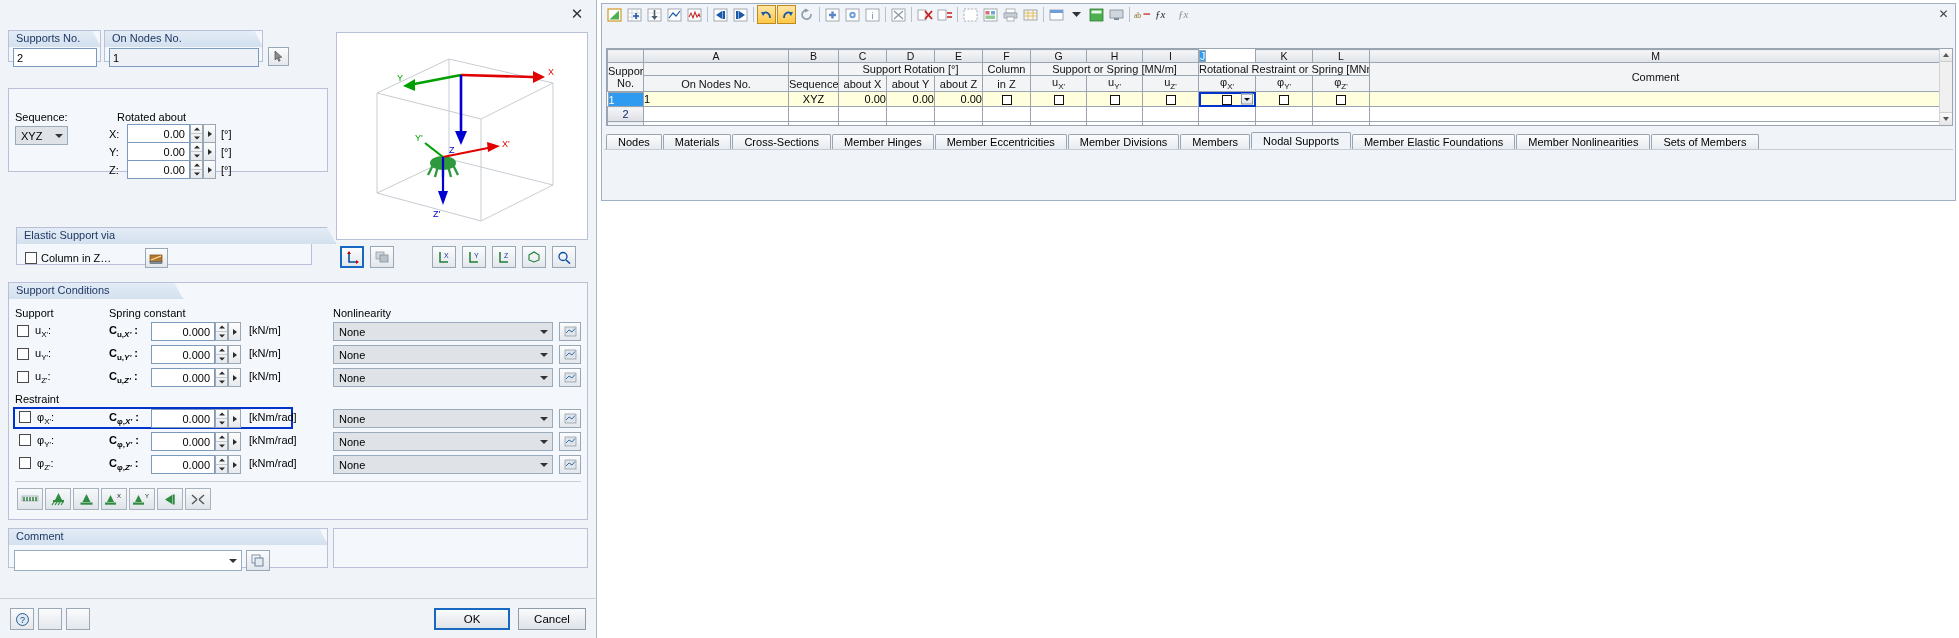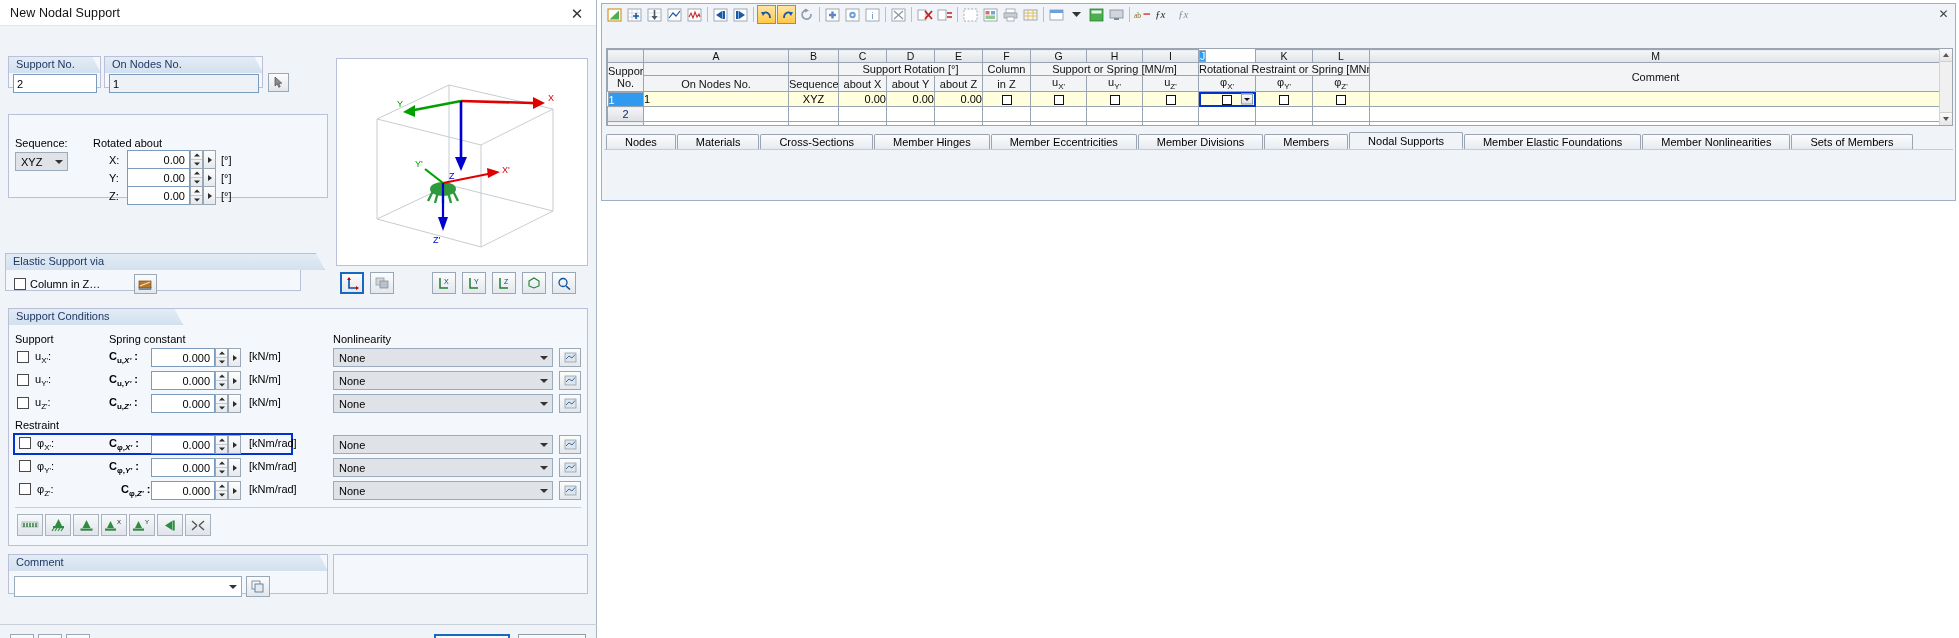--- a/index.html
+++ b/index.html
@@ -204,47 +204,44 @@
      border-left:3px solid transparent;border-right:3px solid transparent;}
   .vsb .ar:not(.b)::after{border-bottom:4px solid #555;}
   .vsb .ar.b::after{border-top:4px solid #555;}
 
   
   .tabs {
     position: absolute; left: 4px; top: 128px; height: 17px;
     display: flex; align-items: flex-end; gap: 1px;
   }
   .tab {
-    height: 15px; padding: 0 18px; font-size: 11px;
+    height: 15px; padding: 0 11px; font-size: 11px;
     border: 1px solid #9aa5b1; border-bottom: none;
     background: linear-gradient(#fbfcfd,#e7ebf0); color:#000;
     display:flex; align-items:center; border-top-left-radius:2px; border-top-right-radius:2px;
   }
   .tab.active { height: 17px; background: #f0f3f7; border-bottom: 1px solid #f0f3f7; }
   .statusline {
     position: absolute; left: 4px; top: 146px; font-size: 11px; color: #111;
   }
   .twin-sep { position:absolute; left:2px; right:2px; top:145px; height:1px; background:#c5ccd4; }
 </style>
 </head>
 <body>
 
 <div class="root">
 
   <div class="dialog">
 
-    <div class="dlg-titlebar">
-      <span class="dlg-title">New Nodal Support</span>
-    </div>
     <div class="dlg-close">✕</div>
 
     <div class="dlg-body">
 
       <div class="grp" style="left:8px; top:30px; width:93px; height:32px;">
-        <div class="grp-cap" style="width:93px;">Support No.</div>
+        <div class="grp-cap" style="width:93px;">Supports No.</div>
         <input class="txtin" style="left: 4px; top: 17px; width: 84px;" value="2">
       </div>
 
       <div class="grp" style="left:104px; top:30px; width:159px; height:32px;">
         <div class="grp-cap" style="width:159px;">On Nodes No.</div>
         <input class="txtin ro" style="left: 4px; top: 17px; width: 150px;" value="1">
       </div>
       <div class="btn-img" style="left:268px; top:47px; width:21px; height:19px;">
         <svg width="13" height="13" viewBox="0 0 13 13">
             <path d="M3 1 L3 10 L5.3 7.9 L6.8 11.3 L8.2 10.6 L6.7 7.4 L9.8 7.2 Z" fill="#8d8d8d" stroke="#4a4a4a" stroke-width="0.7"></path>
@@ -252,21 +249,21 @@
       </div>
 
       <div class="grp" style="left:8px; top:88px; width:320px; height:84px;">
 
         <span class="lbl" style="left:6px; top:22px;">Sequence:</span>
         <div class="sel" style="left:6px; top:37px; width:53px;">
           <span class="cap">XYZ</span>
           <span class="arw"></span>
         </div>
 
-        <span class="lbl" style="left:84px; top:22px;">Rotated about</span>
+        <span class="lbl" style="left:108px; top:22px;">Rotated about</span>
 
         <span class="lbl" style="left:100px; top:39px;">X:</span>
         <input class="txtin num" style="left: 118px; top: 35px; width: 63px;" value="0.00">
         <div class="spin" style="left:181px; top:35px;">
             <i></i>
             <i></i>
           </div>
         <div class="spinr" style="left:194px; top:35px;"></div>
         <span class="lbl" style="left:212px; top:39px;">[°]</span>
 
@@ -282,21 +279,21 @@
         <span class="lbl" style="left:100px; top:75px;">Z:</span>
         <input class="txtin num" style="left: 118px; top: 71px; width: 63px;" value="0.00">
         <div class="spin" style="left:181px; top:71px;">
             <i></i>
             <i></i>
           </div>
         <div class="spinr" style="left:194px; top:71px;"></div>
         <span class="lbl" style="left:212px; top:75px;">[°]</span>
       </div>
 
-      <div class="grp" style="left:5px; top:227px; width:296px; height:38px;">
+      <div class="grp" style="left:16px; top:227px; width:296px; height:38px;">
         <div class="grp-cap" style="width:320px;">Elastic Support via</div>
         <div class="chk" style="left:8px; top:24px;"></div>
         <span class="lbl" style="left:24px; top:24px;">Column in Z…</span>
         <div class="btn-img" style="left:128px; top:20px; width:23px; height:20px;">
           <svg width="15" height="13" viewBox="0 0 15 13">
             <rect x="1" y="3" width="12" height="7" fill="#b5772f" stroke="#7a4d18" stroke-width="0.7"></rect>
             <path d="M2 8 L12 4" stroke="#ffe0a0" stroke-width="1.3"></path>
             <rect x="1" y="9.5" width="12" height="2.2" fill="#7f8d9b" stroke="#55606b" stroke-width="0.5"></rect>
           </svg>
         </div>
@@ -412,21 +409,21 @@
         </div>
         <div class="btn-img" style="left:550px; top:149px; width:22px; height:19px;">
           <svg width="13" height="11" viewBox="0 0 13 11">
               <rect x="1" y="1" width="11" height="9" fill="#dfe5ea" stroke="#8795a2" stroke-width="0.7"></rect>
               <path d="M2 7 L5 4 L8 6 L11 2.5" stroke="#3a6ea5" fill="none" stroke-width="1"></path>
             </svg>
         </div>
 
         <div class="chk" style="left:10px; top:174px;"></div>
         <span class="lbl" style="left:28px; top:174px;">φ<sub style="font-size:8px">Z'</sub>:</span>
-        <span class="lbl" style="left:112px; top:174px; font-weight:bold;">C<sub style="font-size:8px">φ,<i>Z'</i></sub> :</span>
+        <span class="lbl" style="left:100px; top:174px; font-weight:bold;">C<sub style="font-size:8px">φ,<i>Z'</i></sub> :</span>
         <input class="txtin num" style="left: 142px; top: 172px; width: 64px;" value="0.000">
         <div class="spin" style="left:206px; top:172px;">
             <i></i>
             <i></i>
           </div>
         <div class="spinr" style="left:219px; top:172px;"></div>
         <span class="lbl" style="left:240px; top:174px;">[kNm/rad]</span>
         <div class="sel" style="left:324px; top:172px; width:220px;">
           <span class="cap">None</span>
           <span class="arw"></span>

